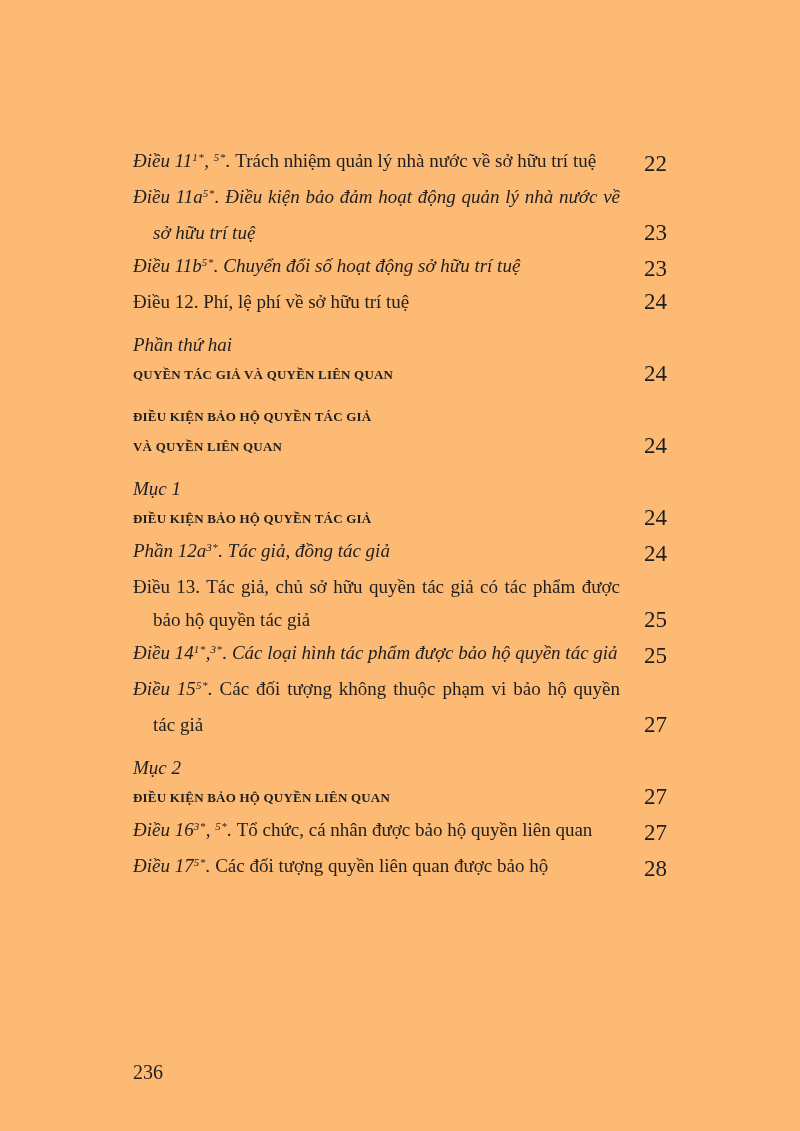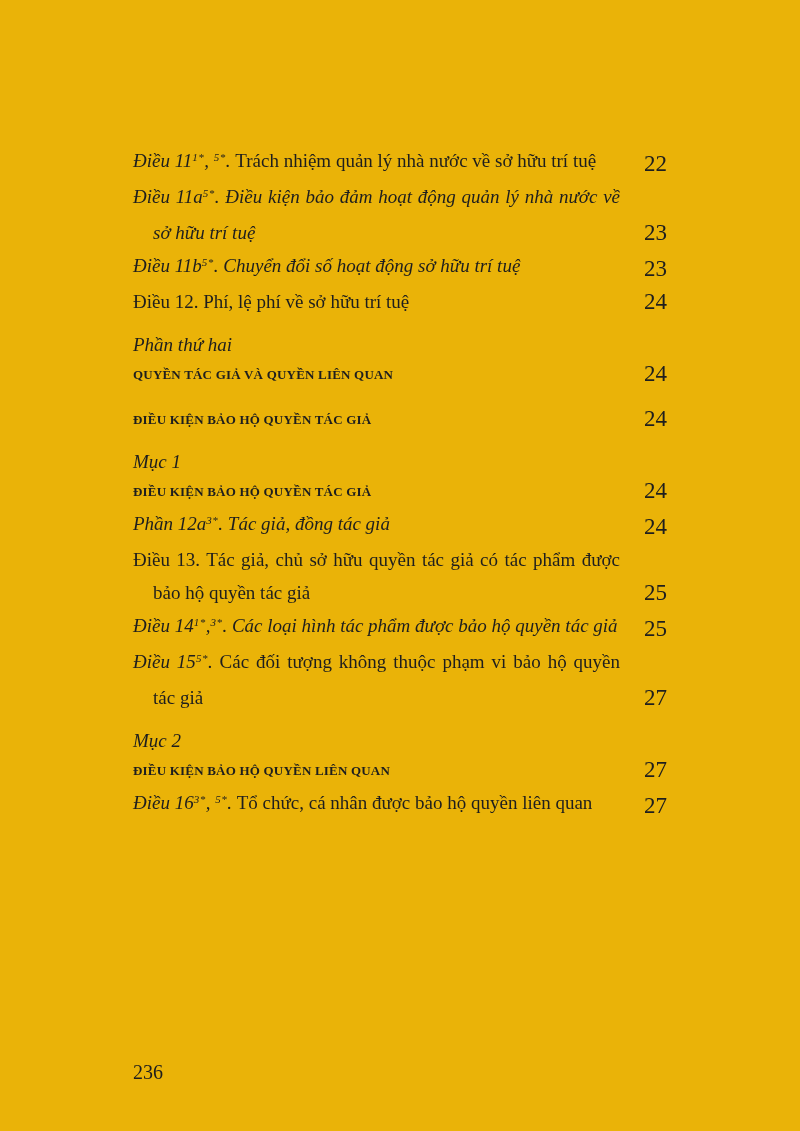--- a/index.html
+++ b/index.html
@@ -5,21 +5,21 @@
   html, body {
     margin: 0;
     padding: 0;
     background: #e9e9e7;
   }
   .page {
     position: relative;
     width: 800px;
     height: 1131px;
     margin: 0 auto;
-    background: #eab308;
+    background: #fdba74;
     font-family: "Liberation Serif", "DejaVu Serif", serif;
     color: #1e1e1e;
     overflow: hidden;
   }
   .toc {
     position: absolute;
     left: 133px;
     top: 144px;
     width: 534px;
   }
@@ -95,20 +95,21 @@
       <div class="toc-row section-row">
         <div class="toc-text section">
           <div class="line-italic">Phần thứ hai</div>
           <div class="line-bold">QUYỀN TÁC GIẢ VÀ QUYỀN LIÊN QUAN</div>
         </div>
         <div class="toc-page">24</div>
       </div>
       <div class="toc-row section-row">
         <div class="toc-text section">
           <div class="line-bold">ĐIỀU KIỆN BẢO HỘ QUYỀN TÁC GIẢ</div>
+          <div class="line-bold">VÀ QUYỀN LIÊN QUAN</div>
         </div>
         <div class="toc-page">24</div>
       </div>
       <div class="toc-row section-row">
         <div class="toc-text section">
           <div class="line-italic">Mục 1</div>
           <div class="line-bold">ĐIỀU KIỆN BẢO HỘ QUYỀN TÁC GIẢ</div>
         </div>
         <div class="toc-page">24</div>
       </div>
@@ -132,15 +133,19 @@
         <div class="toc-text section">
           <div class="line-italic">Mục 2</div>
           <div class="line-bold">ĐIỀU KIỆN BẢO HỘ QUYỀN LIÊN QUAN</div>
         </div>
         <div class="toc-page">27</div>
       </div>
       <div class="toc-row">
         <div class="toc-text entry"><span class="seg-italic">Điều 16</span><span class="seg-sup-italic">3*</span><span class="seg-italic">, </span><span class="seg-sup-italic">5*</span><span class="seg-italic">. </span><span class="seg-roman">Tổ chức, cá nhân được bảo hộ quyền liên quan</span></div>
         <div class="toc-page">27</div>
       </div>
+      <div class="toc-row">
+        <div class="toc-text entry"><span class="seg-italic">Điều 17</span><span class="seg-sup-italic">5*</span><span class="seg-italic">. </span><span class="seg-roman">Các đối tượng quyền liên quan được bảo hộ</span></div>
+        <div class="toc-page">28</div>
+      </div>
     </main>
   <div class="footer-page-number">236</div>
 </div>
 
 </body></html>

